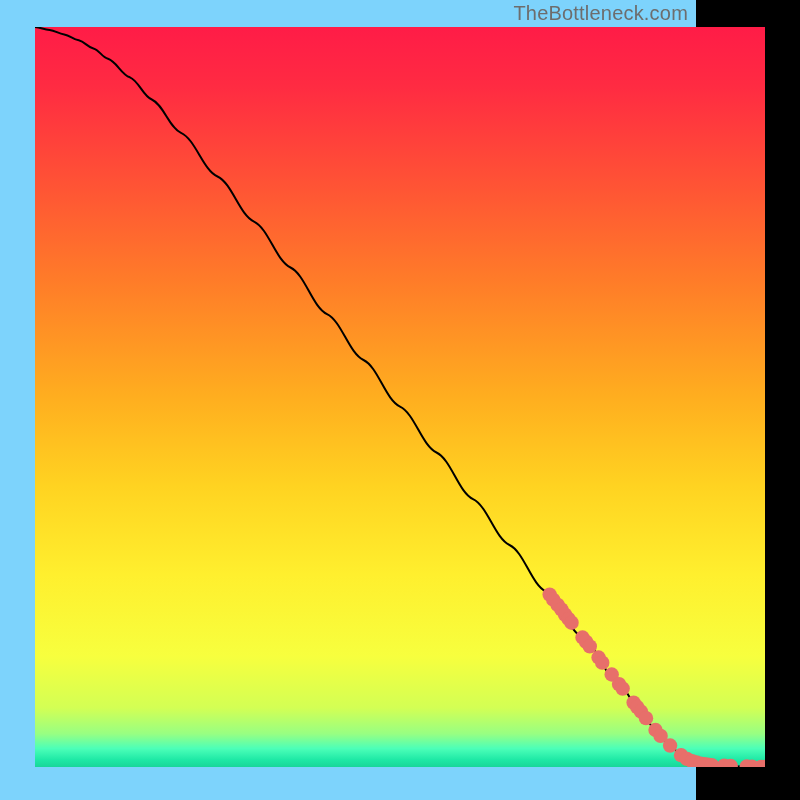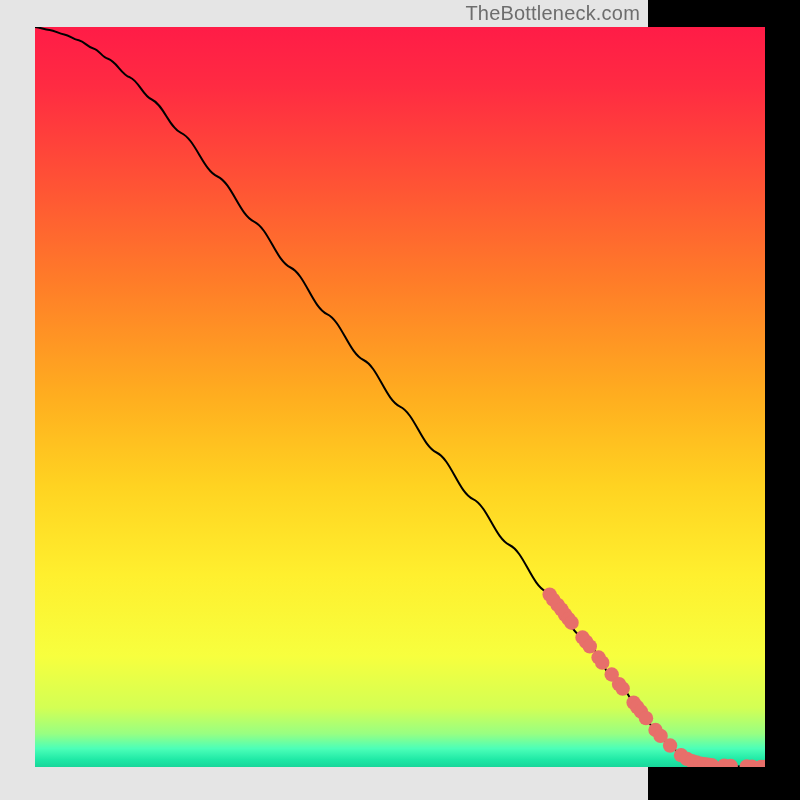--- a/index.html
+++ b/index.html
@@ -8,21 +8,22 @@
     width: 800px;
     height: 800px;
     background: #000;
     font-family: Arial, Helvetica, sans-serif;
     overflow: hidden;
   }
   .frame {
     position: relative;
     width: 648px;
     height: 800px;
-    background: #e5e5e5;
+    background: #7dd3fc;
+    padding-left: 48px;
   }
   .attribution {
     position: absolute;
     top: 2px;
     right: 8px;
     color: #6d6d6d;
     font-size: 20px;
     letter-spacing: 0.2px;
     font-weight: 400;
   }

